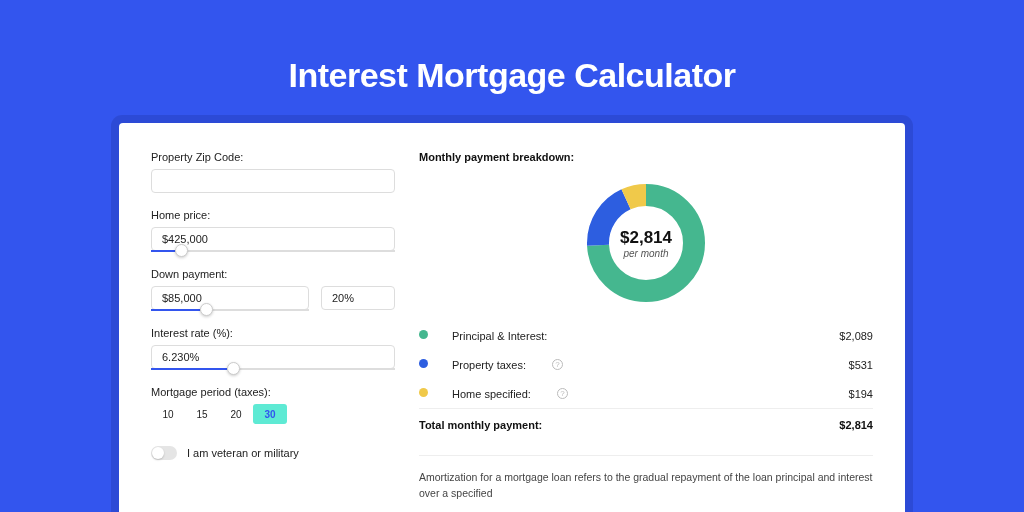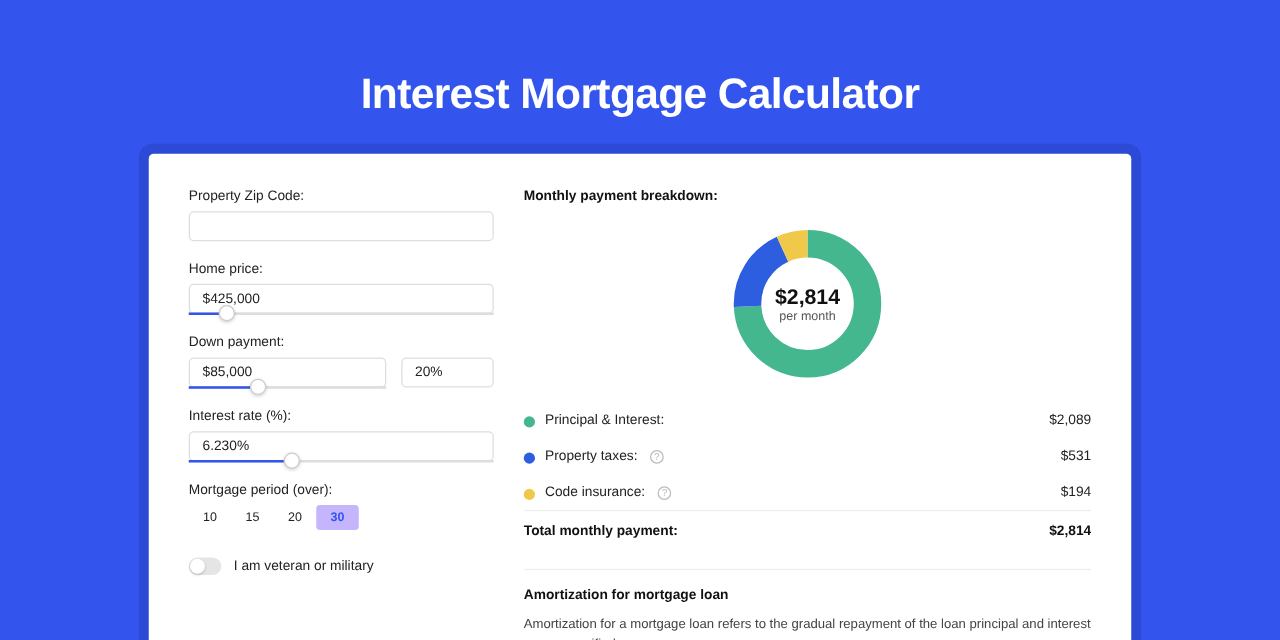--- a/index.html
+++ b/index.html
@@ -72,21 +72,21 @@
   width: 34px;
   height: 20px;
   font-size: 10px;
   color: #222;
   display: flex;
   align-items: center;
   justify-content: center;
   border-radius: 3px;
   cursor: pointer;
 }
-.period-tab.active { background: #c4b5fd; color: #3355ee; font-weight: 600; }
+.period-tab.active { background: #5eead4; color: #3355ee; font-weight: 600; }
 .toggle-row { display: flex; align-items: center; gap: 10px; margin-top: 22px; }
 .toggle {
   width: 26px;
   height: 14px;
   background: #e5e5e5;
   border-radius: 14px;
   position: relative;
 }
 .toggle-knob {
   width: 12px;
@@ -101,28 +101,28 @@
 .toggle-label { font-size: 11px; color: #222; }
 .panel-title { font-size: 11px; font-weight: 700; color: #111; margin-bottom: 12px; }
 .donut-wrap { display: flex; justify-content: center; padding: 6px 0 16px; }
 .donut { position: relative; width: 124px; height: 124px; }
 .donut svg { transform: rotate(-90deg); }
 .donut-center {
   position: absolute; inset: 0;
   display: flex; flex-direction: column; align-items: center; justify-content: center;
 }
 .donut-amount { font-size: 17px; font-weight: 700; color: #111; }
-.donut-sub { font-size: 10px; color: #555; }
+.donut-sub { font-size: 10px; color: #555; font-style: italic; }
 .legend-row {
   display: flex; align-items: center; justify-content: space-between;
   padding: 8px 0;
   font-size: 11px; color: #222;
   border-top: 1px solid transparent;
 }
-.legend-left { display: flex; align-items: flex-end; gap: 8px; }
+.legend-left { display: flex; align-items: flex-start; gap: 24px; }
 .legend-dot { width: 9px; height: 9px; border-radius: 50%; }
 .dot-pi { background: #45b78f; }
 .dot-tax { background: #2d5ee0; }
 .dot-ins { background: #f0c94a; }
 .help-icon {
   width: 11px; height: 11px; border: 1px solid #bbb; border-radius: 50%;
   display: inline-flex; align-items: center; justify-content: center;
   font-size: 8px; color: #bbb; margin-left: 2px;
 }
 .legend-total {
@@ -184,21 +184,21 @@
     <div class="field-group">
       <div class="field-label">Interest rate (%):</div>
       <input class="text-input" type="text" value="6.230%" style="">
       <div class="slider-track">
         <div class="slider-track-partial" style="width:31%"></div>
         <div class="slider-thumb" style="left:31%"></div>
       </div>
     </div>
 
     <div class="field-group">
-      <div class="field-label">Mortgage period (over):</div>
+      <div class="field-label">Mortgage period (taxes):</div>
       <div class="period-tabs">
         <div class="period-tab">10</div>
         <div class="period-tab">15</div>
         <div class="period-tab">20</div>
         <div class="period-tab active">30</div>
       </div>
     </div>
 
     <div class="toggle-row">
       <div class="toggle">
@@ -239,31 +239,30 @@
         <span class="legend-dot dot-tax"></span>
         <span>Property taxes:</span>
         <span class="help-icon">?</span>
       </div>
       <span>$531</span>
     </div>
 
     <div class="legend-row">
       <div class="legend-left">
         <span class="legend-dot dot-ins"></span>
-        <span>Code insurance:</span>
+        <span>Home specified:</span>
         <span class="help-icon">?</span>
       </div>
       <span>$194</span>
     </div>
 
     <div class="legend-total">
       <span>Total monthly payment:</span>
       <span>$2,814</span>
     </div>
 
     <div class="amort-box">
-      <div class="amort-title">Amortization for mortgage loan</div>
       <div class="amort-text">Amortization for a mortgage loan refers to the gradual repayment of the loan principal and interest over a specified</div>
     </div>
 
   </div>
 
 </div>
 
 </body></html>

